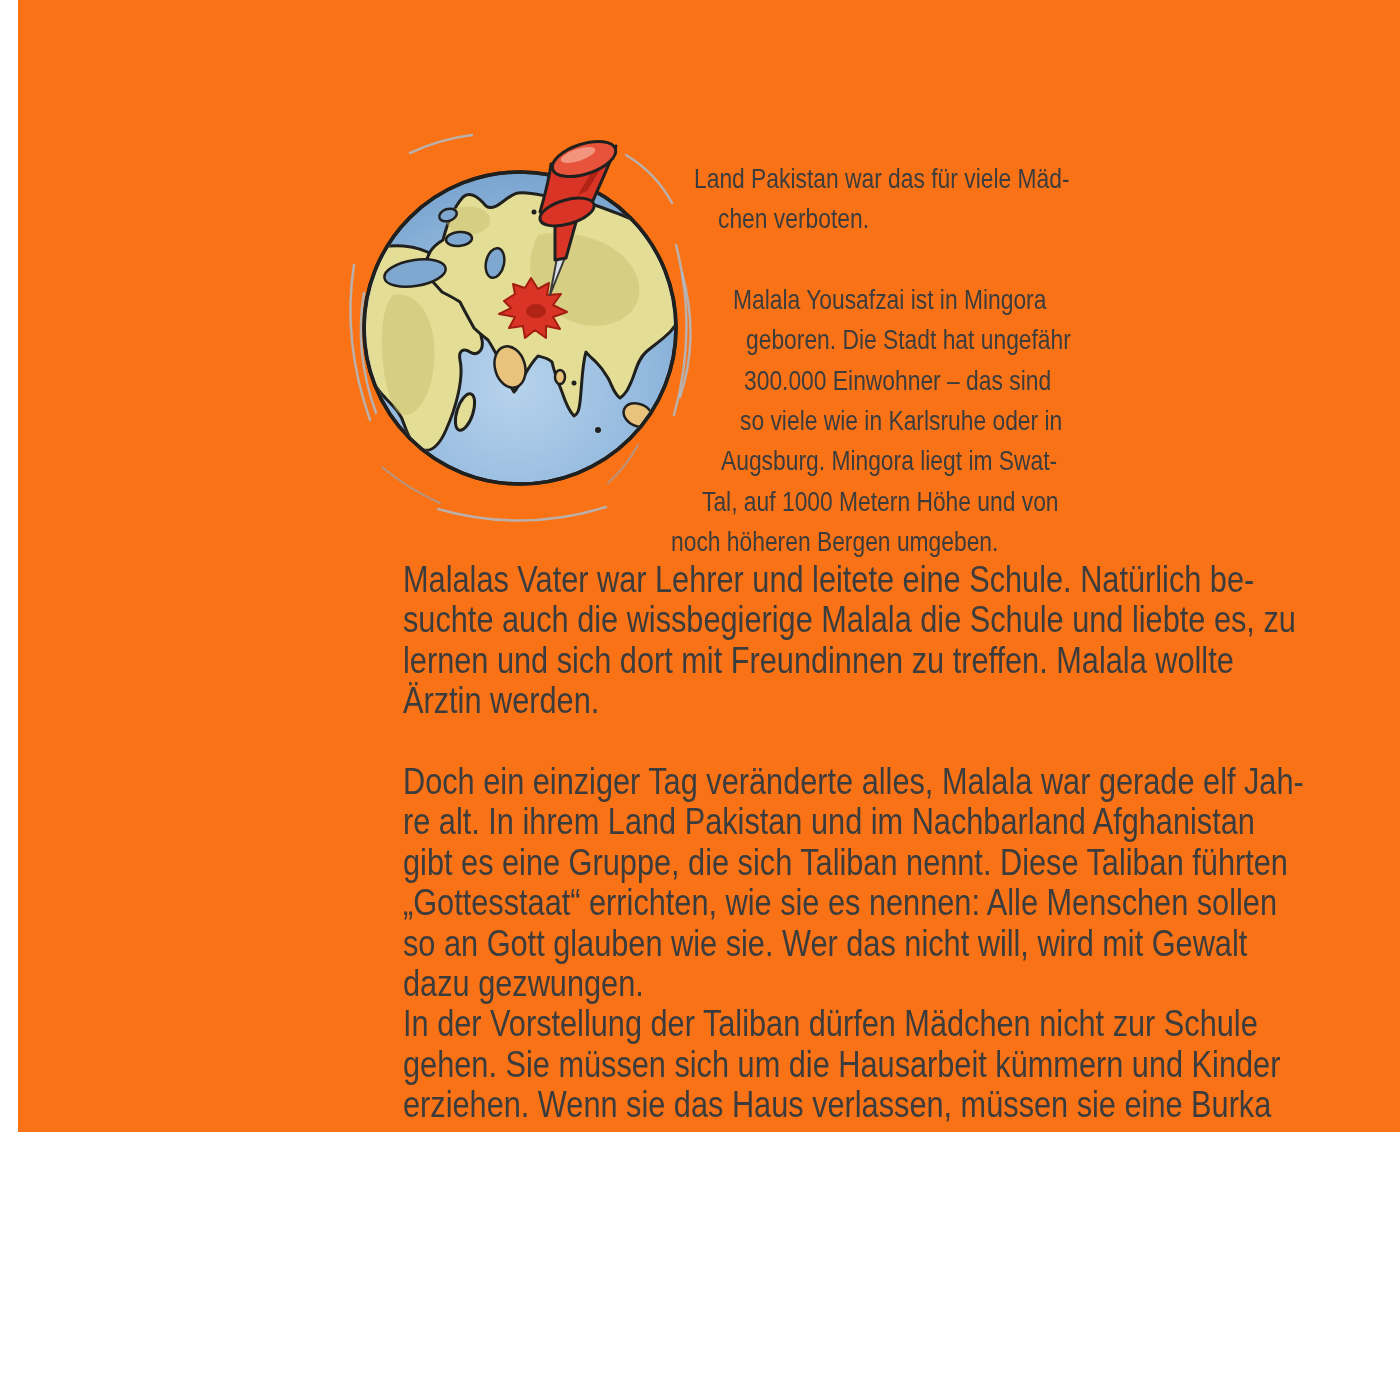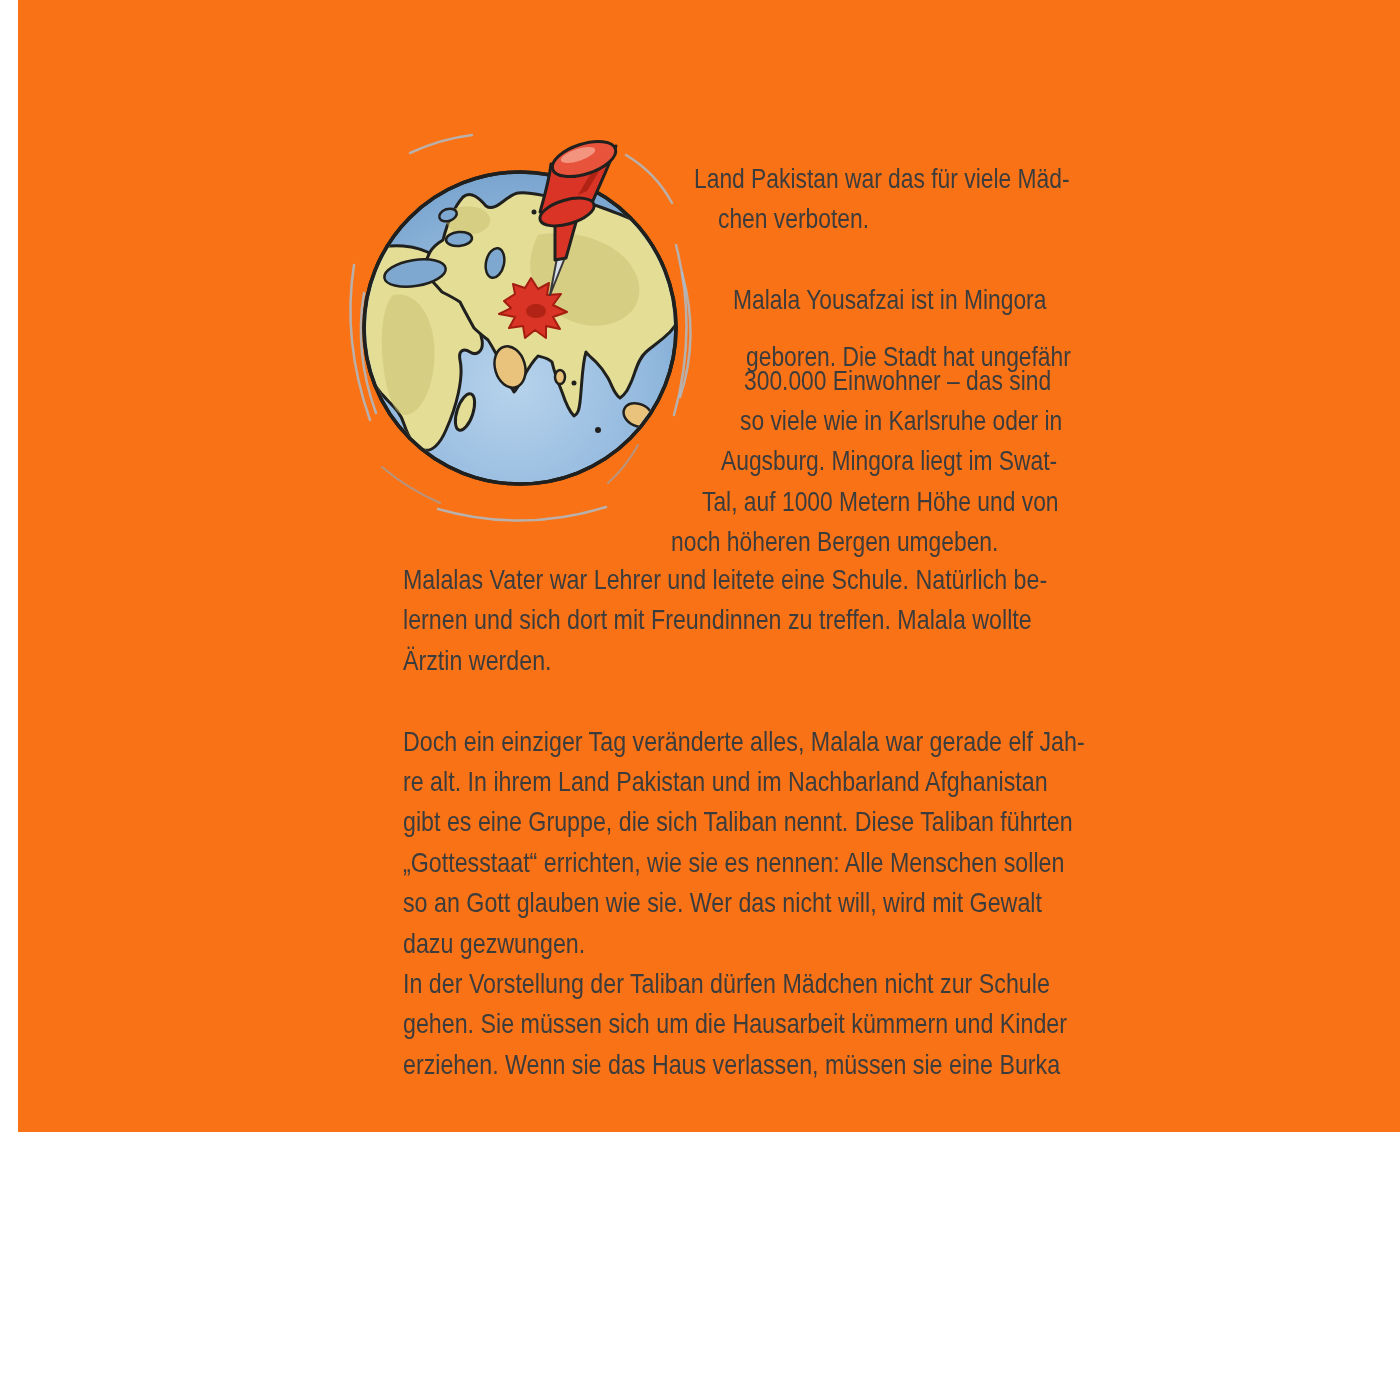--- a/index.html
+++ b/index.html
@@ -9,21 +9,21 @@
     background:#f97316;
     overflow:hidden;
     font-family:"Liberation Sans","DejaVu Sans",sans-serif;
     color:var(--text,#3c3c3c);
     margin-left:18px;
   }
   
   .tline{
     position:relative;
     height:40.4px;line-height:40.4px;
-    font-size:28px;
+    font-size:37px;
     white-space:nowrap;
   }
   .tline > span{
     display:inline-block;
     transform:scaleX(0.83);
     transform-origin:0 50%;
     white-space:nowrap;
   }
   .wrapline{
     position:absolute;
@@ -34,21 +34,21 @@
   .wrapline > span{
     display:inline-block;
     transform:scaleX(0.83);
     transform-origin:0 50%;
     white-space:nowrap;
   }
   
   .w0{left:676px;top:159px;}
   .w1{left:700px;top:199px;}
   .w2{left:715px;top:280px;}
-  .w3{left:728px;top:337px;text-align:center;}
+  .w3{left:728px;top:320px;text-align:center;}
   .w4{left:726px;top:361px;}
   .w5{left:722px;top:401px;}
   .w6{left:703px;top:441px;text-align:center;}
   .w7{left:684px;top:482px;}
   .w8{left:653px;top:522px;}
   
   .body-block{
     position:absolute;left:385px;top:560px;width:760px;
   }
   .page-number{
@@ -167,20 +167,21 @@
     <div class="wrapline w3"><span>geboren. Die Stadt hat ungefähr</span></div>
     <div class="wrapline w4"><span>300.000 Einwohner – das sind</span></div>
     <div class="wrapline w5"><span>so viele wie in Karlsruhe oder in</span></div>
     <div class="wrapline w6"><span>Augsburg. Mingora liegt im Swat-</span></div>
     <div class="wrapline w7"><span>Tal, auf 1000 Metern Höhe und von</span></div>
     <div class="wrapline w8"><span>noch höheren Bergen umgeben.</span></div>
   </div>
 
   <div class="body-block">
     <div class="tline"><span>Malalas Vater war Lehrer und leitete eine Schule. Natürlich be-</span></div>
+    <div class="tline"><span>suchte auch die wissbegierige Malala die Schule und liebte es, zu</span></div>
     <div class="tline"><span>lernen und sich dort mit Freundinnen zu treffen. Malala wollte</span></div>
     <div class="tline"><span>Ärztin werden.</span></div>
     <div class="tline"><span></span></div>
     <div class="tline"><span>Doch ein einziger Tag veränderte alles, Malala war gerade elf Jah-</span></div>
     <div class="tline"><span>re alt. In ihrem Land Pakistan und im Nachbarland Afghanistan</span></div>
     <div class="tline"><span>gibt es eine Gruppe, die sich Taliban nennt. Diese Taliban führten</span></div>
     <div class="tline"><span>„Gottesstaat“ errichten, wie sie es nennen: Alle Menschen sollen</span></div>
     <div class="tline"><span>so an Gott glauben wie sie. Wer das nicht will, wird mit Gewalt</span></div>
     <div class="tline"><span>dazu gezwungen.</span></div>
     <div class="tline"><span>In der Vorstellung der Taliban dürfen Mädchen nicht zur Schule</span></div>

